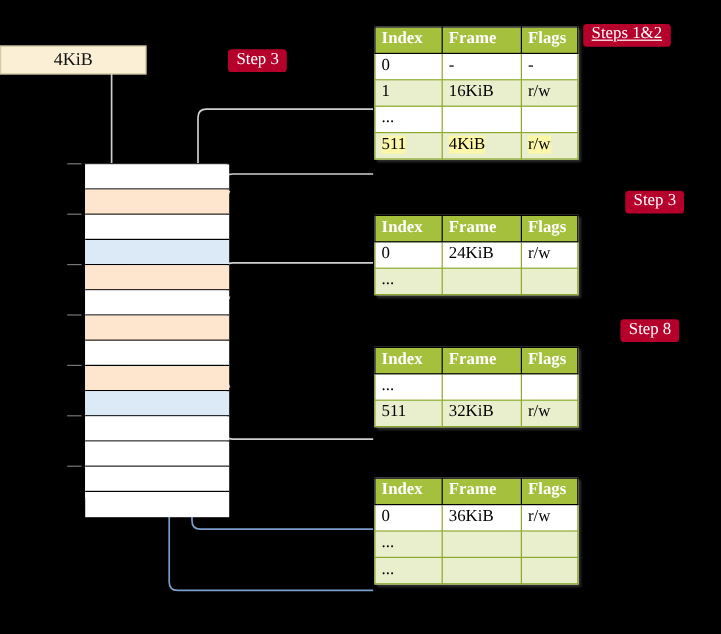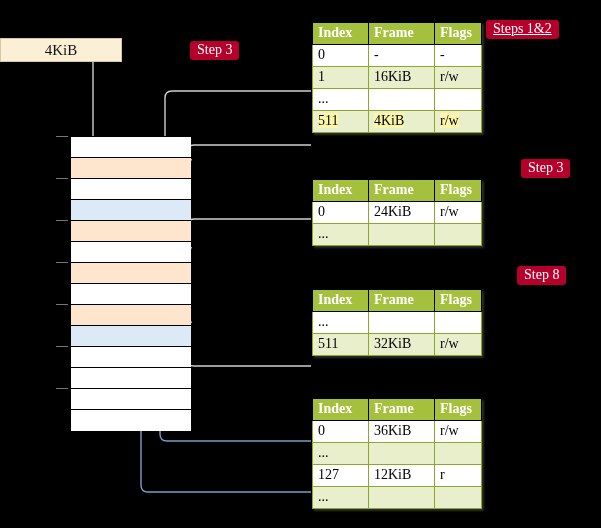--- a/index.html
+++ b/index.html
@@ -201,25 +201,20 @@
             <tr class="plain">
               <td class="tbl-c1"><span>0</span></td>
               <td class="tbl-c2 sep"><span>36KiB</span></td>
               <td class="tbl-c3 sep"><span>r/w</span></td>
             </tr>
             <tr class="alt">
               <td class="tbl-c1"><span>...</span></td>
               <td class="tbl-c2 sep">&nbsp;</td>
               <td class="tbl-c3 sep">&nbsp;</td>
             </tr>
-            <tr class="plain">
-              <td class="tbl-c1"><span>127</span></td>
-              <td class="tbl-c2 sep"><span>12KiB</span></td>
-              <td class="tbl-c3 sep"><span>r</span></td>
-            </tr>
             <tr class="alt">
               <td class="tbl-c1"><span>...</span></td>
               <td class="tbl-c2 sep">&nbsp;</td>
               <td class="tbl-c3 sep">&nbsp;</td>
             </tr>
           </tbody>
         </table>
       </div>
     </div>
 

